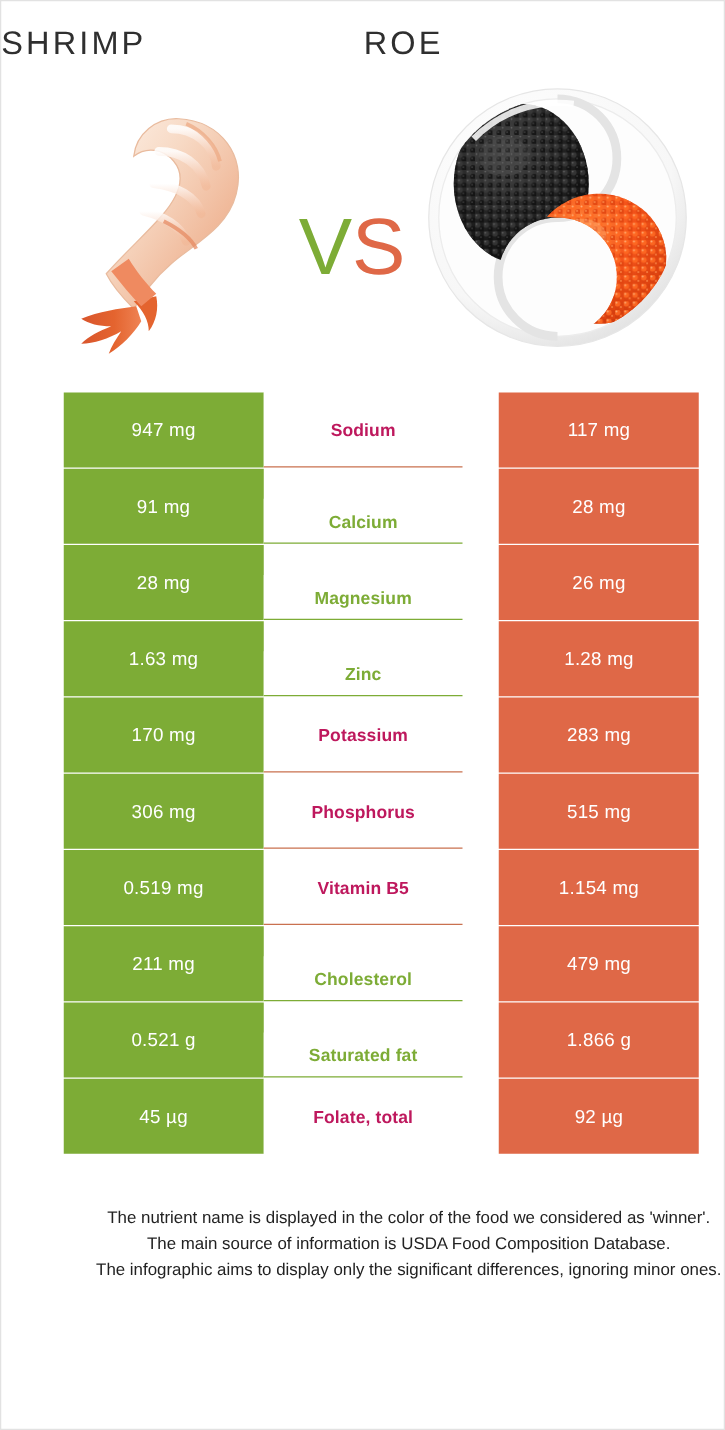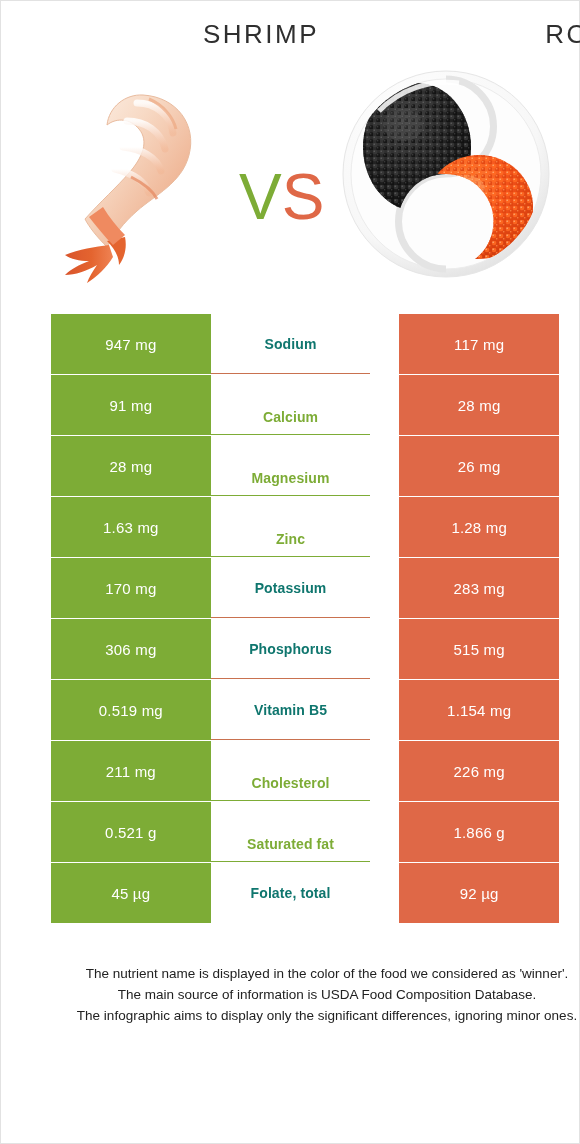--- a/index.html
+++ b/index.html
@@ -29,22 +29,21 @@
     height: 300px;
   }
   .food-title {
     position: absolute;
     top: 18px;
     font-family: "Liberation Sans", sans-serif;
     font-size: 26px;
     font-weight: 300;
     letter-spacing: 2.5px;
     color: #2f2f2f;
-    text-align: right;
-    margin-left: 28px;
+    text-align: left;
   }
   .food-title.left  { left: 0;   width: 290px; }
   .food-title.right { left: 290px; width: 290px; }
 
   .hero {
     position: absolute;
     top: 58px;
     left: 0;
     width: 580px;
     height: 240px;
@@ -105,21 +104,21 @@
   .cell-mid {
     width: 179px;
     background: #ffffff;
     font-size: 14px;
     font-weight: 700;
     letter-spacing: 0.1px;
     border-bottom: 1px solid transparent;
   }
   .row:last-child .cell-mid { border-bottom: none; }
   .cell-mid.win-left  { color: #7DAC36; margin-top: 24px; }
-  .cell-mid.win-right { color: #0f766e; }
+  .cell-mid.win-right { color: #be185d; }
   .cell-mid.div-left  { border-bottom-color: #7DAC36; }
   .cell-mid.div-right { border-bottom-color: #C9714F; }
 
   
   .footer {
     position: absolute;
     left: 0;
     top: 962px;
     width: 580px;
     text-align: center;
@@ -302,21 +301,21 @@
         <div class="cell cell-right">515 mg</div>
       </div>
       <div class="row">
         <div class="cell cell-left">0.519 mg</div>
         <div class="cell cell-mid win-right div-right">Vitamin B5</div>
         <div class="cell cell-right">1.154 mg</div>
       </div>
       <div class="row">
         <div class="cell cell-left">211 mg</div>
         <div class="cell cell-mid win-left div-left">Cholesterol</div>
-        <div class="cell cell-right">226 mg</div>
+        <div class="cell cell-right">479 mg</div>
       </div>
       <div class="row">
         <div class="cell cell-left">0.521 g</div>
         <div class="cell cell-mid win-left div-left">Saturated fat</div>
         <div class="cell cell-right">1.866 g</div>
       </div>
       <div class="row">
         <div class="cell cell-left">45 µg</div>
         <div class="cell cell-mid win-right">Folate, total</div>
         <div class="cell cell-right">92 µg</div>

